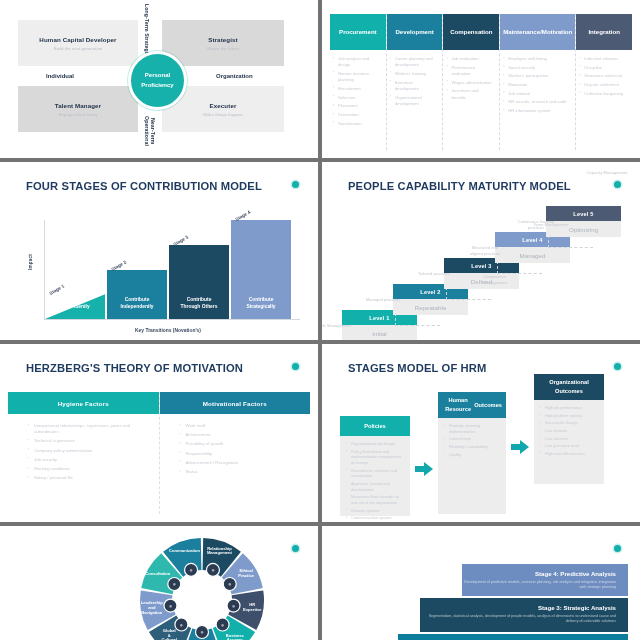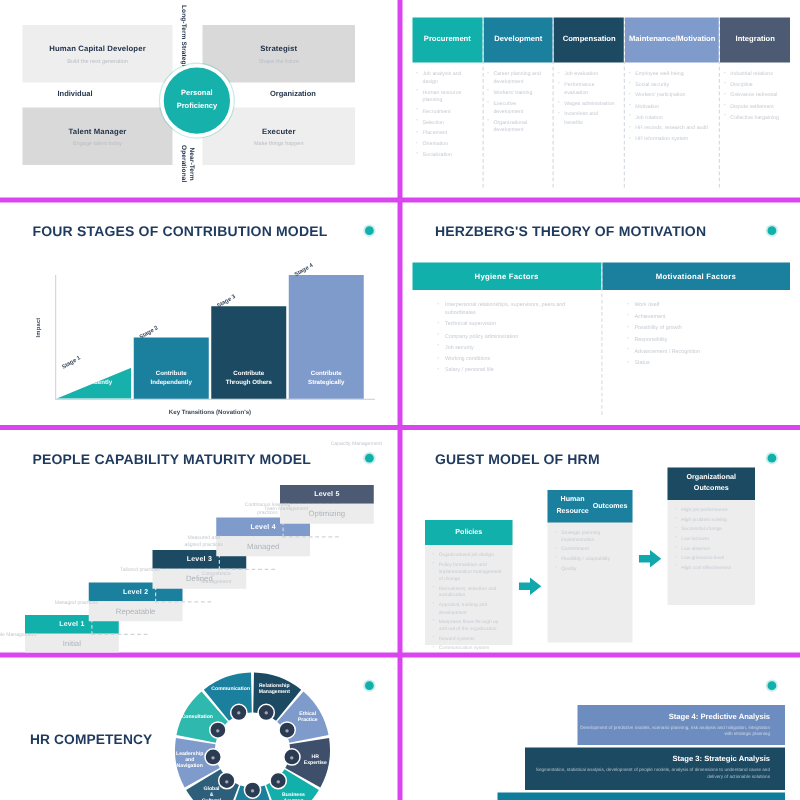--- a/index.html
+++ b/index.html
@@ -8,21 +8,21 @@
     background:#f2f2f2;
     font-family:"Liberation Sans","DejaVu Sans",sans-serif;
     -webkit-font-smoothing:antialiased;
   }
   .grid{
     width:640px;height:640px;
     display:grid;
     grid-template-columns:318px 318px;
     grid-template-rows:158px 178px 178px 126px;
     gap:4px;
-    background:#d946ef;
+    background:#737373;
   }
   .panel{background:#ffffff;position:relative;overflow:hidden;}
   .panel-title{
     position:absolute;left:26px;top:18px;
     font-size:11.2px;font-weight:bold;letter-spacing:.15px;
     color:#1f3a5f;white-space:nowrap;
   }
   .dot{
     position:absolute;right:19px;top:19px;width:7px;height:7px;border-radius:50%;
     background:#11b0ab;box-shadow:0 0 0 1.5px rgba(17,176,171,.22);
@@ -252,20 +252,59 @@
           <div class="blab">
             <div>Contribute</div>
             <div>Strategically</div>
           </div>
         </div>
         <div class="stg" style="left: 193px; top: -3px;">Stage 4</div>
       </div>
   </div>
 
   <div class="panel">
+    <div class="panel-title">PEOPLE CAPABILITY MATURITY MODEL</div>
+    <div class="dot"></div>
+    <div class="pc" id="p4steps">
+        <div class="step" style="left: 20px; top: 148px; width: 75px;">
+          <div class="lv" style="background: rgb(17, 176, 171);">Level 1</div>
+          <div class="nm">Initial</div>
+        </div>
+        <div class="cap" style="left: -10px; top: 161px; width: 40px;">People Management</div>
+        <div class="conn" style="left: 73px; top: 136px; width: 44px; height: 26px; border-right: none;"></div>
+        <div class="step" style="left: 71px; top: 122px; width: 75px;">
+          <div class="lv" style="background: rgb(27, 127, 158);">Level 2</div>
+          <div class="nm">Repeatable</div>
+        </div>
+        <div class="cap" style="left: 41px; top: 135px; width: 40px;">Managed practices</div>
+        <div class="conn" style="left: 124px; top: 110px; width: 44px; height: 26px; border-right: none;"></div>
+        <div class="step" style="left: 122px; top: 96px; width: 75px;">
+          <div class="lv" style="background: rgb(29, 74, 99);">Level 3</div>
+          <div class="nm">Defined</div>
+        </div>
+        <div class="cap" style="left: 92px; top: 109px; width: 40px;">Tailored practices</div>
+        <div class="conn" style="left: 175px; top: 84px; width: 44px; height: 26px; border-right: none;"></div>
+        <div class="step" style="left: 173px; top: 70px; width: 75px;">
+          <div class="lv" style="background: rgb(126, 155, 203);">Level 4</div>
+          <div class="nm">Managed</div>
+        </div>
+        <div class="cap" style="left: 143px; top: 83px; width: 40px;">Measured and aligned practices</div>
+        <div class="conn" style="left: 226px; top: 58px; width: 44px; height: 26px; border-right: none;"></div>
+        <div class="step" style="left: 224px; top: 44px; width: 75px;">
+          <div class="lv" style="background: rgb(76, 90, 115);">Level 5</div>
+          <div class="nm">Optimizing</div>
+        </div>
+        <div class="cap" style="left: 194px; top: 57px; width: 40px;">Continuous learning practices</div>
+        <div class="cap" style="left: 152px; top: 112px; width: 42px;">Competence Management</div>
+        <div class="cap" style="left: 208px; top: 60px; width: 42px;">Team Management</div>
+        <div class="cap" style="left: 264px; top: 8px; width: 42px;">Capacity Management</div>
+      </div>
+  </div>
+
+  <div class="panel">
     <div class="panel-title">HERZBERG'S THEORY OF MOTIVATION</div>
     <div class="dot"></div>
     <div class="hz" id="p5cols">
         <div class="hzc">
           <div class="hd" style="background: rgb(17, 176, 171);">Hygiene Factors</div>
           <ul>
             <li>Interpersonal relationships, supervisors, peers and subordinates</li>
             <li>Technical supervision</li>
             <li>Company policy administration</li>
             <li>Job security</li>
@@ -281,60 +320,21 @@
             <li>Possibility of growth</li>
             <li>Responsibility</li>
             <li>Advancement / Recognition</li>
             <li>Status</li>
           </ul>
         </div>
       </div>
   </div>
 
   <div class="panel">
-    <div class="panel-title">PEOPLE CAPABILITY MATURITY MODEL</div>
-    <div class="dot"></div>
-    <div class="pc" id="p4steps">
-        <div class="step" style="left: 20px; top: 148px; width: 75px;">
-          <div class="lv" style="background: rgb(17, 176, 171);">Level 1</div>
-          <div class="nm">Initial</div>
-        </div>
-        <div class="cap" style="left: -10px; top: 161px; width: 40px;">People Management</div>
-        <div class="conn" style="left: 73px; top: 136px; width: 44px; height: 26px; border-right: none;"></div>
-        <div class="step" style="left: 71px; top: 122px; width: 75px;">
-          <div class="lv" style="background: rgb(27, 127, 158);">Level 2</div>
-          <div class="nm">Repeatable</div>
-        </div>
-        <div class="cap" style="left: 41px; top: 135px; width: 40px;">Managed practices</div>
-        <div class="conn" style="left: 124px; top: 110px; width: 44px; height: 26px; border-right: none;"></div>
-        <div class="step" style="left: 122px; top: 96px; width: 75px;">
-          <div class="lv" style="background: rgb(29, 74, 99);">Level 3</div>
-          <div class="nm">Defined</div>
-        </div>
-        <div class="cap" style="left: 92px; top: 109px; width: 40px;">Tailored practices</div>
-        <div class="conn" style="left: 175px; top: 84px; width: 44px; height: 26px; border-right: none;"></div>
-        <div class="step" style="left: 173px; top: 70px; width: 75px;">
-          <div class="lv" style="background: rgb(126, 155, 203);">Level 4</div>
-          <div class="nm">Managed</div>
-        </div>
-        <div class="cap" style="left: 143px; top: 83px; width: 40px;">Measured and aligned practices</div>
-        <div class="conn" style="left: 226px; top: 58px; width: 44px; height: 26px; border-right: none;"></div>
-        <div class="step" style="left: 224px; top: 44px; width: 75px;">
-          <div class="lv" style="background: rgb(76, 90, 115);">Level 5</div>
-          <div class="nm">Optimizing</div>
-        </div>
-        <div class="cap" style="left: 194px; top: 57px; width: 40px;">Continuous learning practices</div>
-        <div class="cap" style="left: 152px; top: 112px; width: 42px;">Competence Management</div>
-        <div class="cap" style="left: 208px; top: 60px; width: 42px;">Team Management</div>
-        <div class="cap" style="left: 264px; top: 8px; width: 42px;">Capacity Management</div>
-      </div>
-  </div>
-
-  <div class="panel">
-    <div class="panel-title">GUEST MODEL OF HRM</div>
+    <div class="panel-title">STAGES MODEL OF HRM</div>
     <div class="dot"></div>
     <div style="position:absolute;inset:0;" id="p6flow">
         <div class="gbox" style="left: 18px; top: 72px; width: 70px; height: 100px;">
           <div class="gh" style="background: rgb(17, 176, 171); height: 20px;">Policies</div>
           <ul>
             <li>Organizational job design</li>
             <li>Policy formulation and implementation management of change</li>
             <li>Recruitment, selection and socialization</li>
             <li>Appraisal, training and development</li>
             <li>Manpower flows through up and out of the organization</li>
@@ -371,21 +371,20 @@
           </svg></div>
         <div style="position: absolute; left: 189px; top: 96px; width: 18px; height: 14px;"><svg width="18" height="14" viewBox="0 0 18 14">
             <path d="M0 4 H9 V0 L18 7 L9 14 V10 H0 Z" fill="#11a8ad"></path>
           </svg></div>
       </div>
   </div>
 
   <div class="panel">
     <div class="dot"></div>
     <div class="shrmtitle">
-      <div>HR COMPETENCY</div>
     </div>
     <div style="position:absolute;left:136px;top:8px;" id="p7wheel"><svg width="132" height="132" viewBox="0 0 132 132">
           <path d="M67.19024142878075 4.01142584845806 A62 62 0 0 1 104.93370957425896 17.7489247913867 L84.83889172948014 42.65270554421937 A30 30 0 0 0 66.57592327199069 36.005528636350675 Z" fill="#1d4a63"></path>
           <text x="83.4430273096091" y="15.675676339918672" text-anchor="middle" font-size="4.1" font-weight="bold" fill="#ffffff" font-family="&quot;Liberation Sans&quot;,sans-serif"><tspan x="83.4430273096091" dy="0">Relationship</tspan><tspan x="83.4430273096091" dy="4.8">Management</tspan></text>
           <circle cx="76.9446445864214" cy="35.92983613485093" r="6.5" fill="#2b3b52" stroke="#ffffff" stroke-width="1.2"></circle>
           <text x="76.9446445864214" y="38.32983613485093" text-anchor="middle" font-size="6" fill="#ffffff" opacity=".55">●</text>
           <path d="M106.75726523923393 19.279069677298452 A62 62 0 0 1 126.8401451675192 54.06363807539374 L95.43877991976736 60.22434100422278 A30 30 0 0 0 85.72125737382288 43.39309823095087 Z" fill="#7e9bcb"></path>
           <text x="110.16729559300637" y="38.1" text-anchor="middle" font-size="4.1" font-weight="bold" fill="#ffffff" font-family="&quot;Liberation Sans&quot;,sans-serif"><tspan x="110.16729559300637" dy="0">Ethical</tspan><tspan x="110.16729559300637" dy="4.8">Practice</tspan></text>
           <circle cx="93.71281292110204" cy="50" r="6.5" fill="#2b3b52" stroke="#ffffff" stroke-width="1.2"></circle>
           <text x="93.71281292110204" y="52.4" text-anchor="middle" font-size="6" fill="#ffffff" opacity=".55">●</text>

